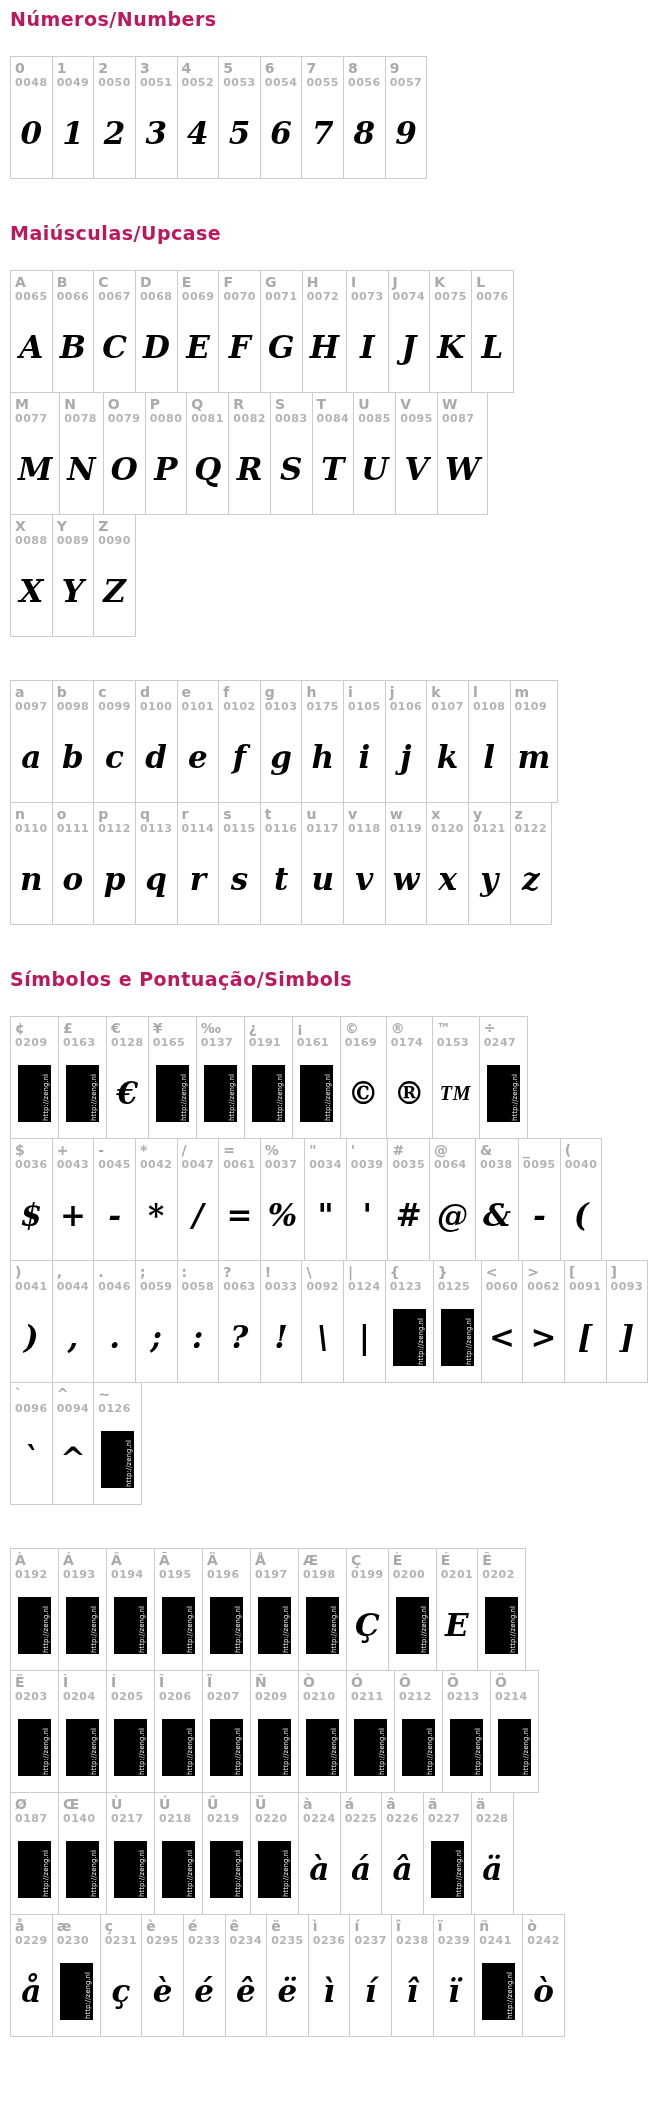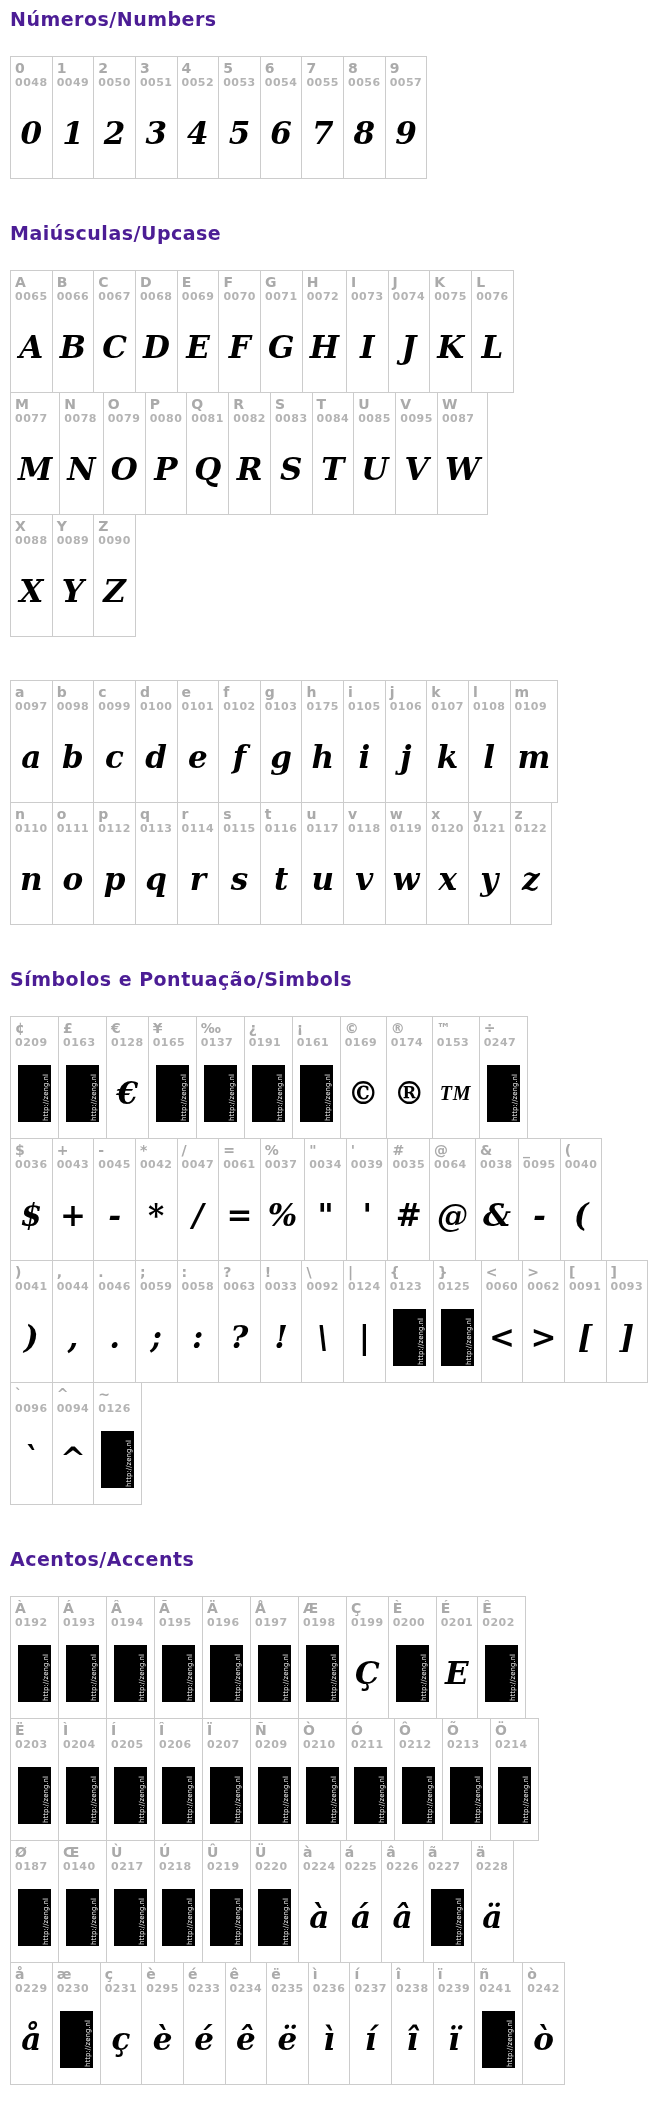--- a/index.html
+++ b/index.html
@@ -8,21 +8,21 @@
     background: #ffffff;
     font-family: "DejaVu Sans", "Liberation Sans", sans-serif;
   }
   #page {
     width: 661px;
     padding: 8px 0 20px 10px;
     box-sizing: border-box;
   }
   .section { margin-bottom: 44px; }
   .section-title {
-    color: #4c1d95;
+    color: #be185d;
     font-size: 19px;
     letter-spacing: 0.5px;
     margin: 0 0 26px 0;
     font-family: "DejaVu Sans", "Liberation Sans", sans-serif;
   }
   .section-table { display: block; }
   .char-row { display: flex; width: max-content; margin-bottom: -1px; }
   .char-cell {
     border: 1px solid #cccccc;
     background: #ffffff;
@@ -1084,21 +1084,20 @@
               <div class="cell-glyph">
                 <div class="missing-box">
                   <span class="wm">http://zeng.nl</span>
                 </div>
               </div>
             </div>
           </div>
         </div>
       </div>
       <div class="section">
-        <h2 class="section-title">Acentos/Accents</h2>
         <div class="section-table">
           <div class="char-row">
             <div class="char-cell">
               <div class="cell-head">
                 <div class="cell-char">À</div>
                 <div class="cell-code">0192</div>
               </div>
               <div class="cell-glyph">
                 <div class="missing-box">
                   <span class="wm">http://zeng.nl</span>

